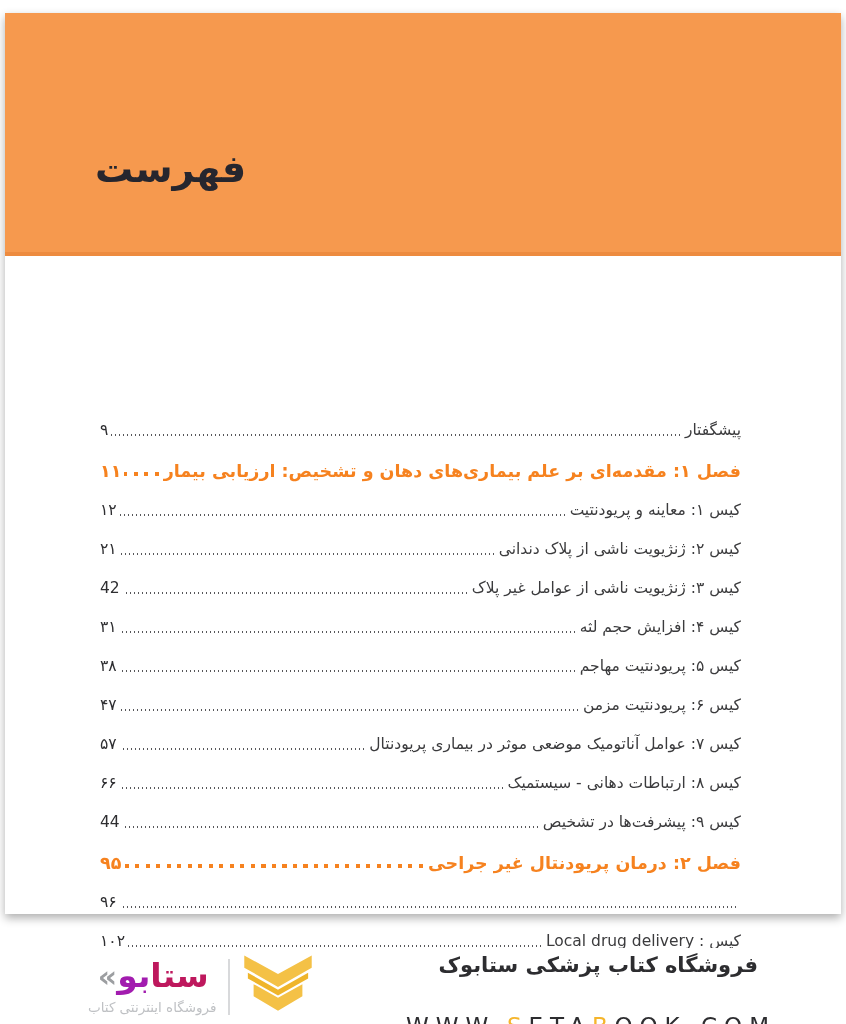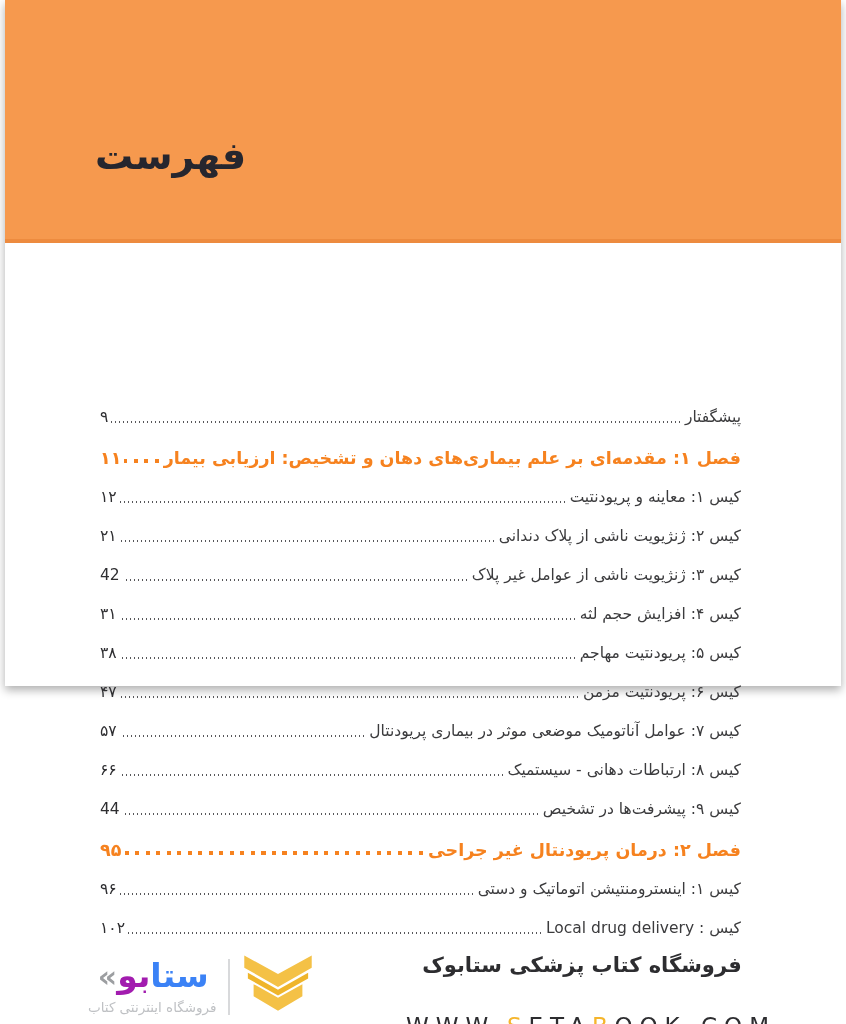--- a/index.html
+++ b/index.html
@@ -3,21 +3,21 @@
 <meta charset="utf-8">
 <style>
   html,body{margin:0;padding:0;}
   body{
     width:846px;height:1024px;position:relative;overflow:hidden;
     background:#ffffff;
     font-family:"DejaVu Sans", sans-serif;
   }
   
   .page-card{
-    position:absolute;top:0;left:5px;right:5px;height:686px;
+    position:absolute;top:13px;left:5px;right:5px;height:901px;
     background:#ffffff;
     box-shadow:0 4px 9px rgba(0,0,0,0.32);
   }
   
   .band{
     position:absolute;top:0;left:0;right:0;height:239px;
     background:#F6994E;
     border-bottom:4px solid #ED8B3F;
   }
   .band-title{
@@ -52,35 +52,35 @@
   .footer{position:absolute;left:0;right:0;top:948px;height:76px;background:#ffffff;}
   .brand{
     position:absolute;left:88px;top:6px;height:66px;
     display:flex;align-items:center;gap:12px;
   }
   .wordmark-block{display:flex;flex-direction:column;align-items:center;}
   .wordmark{
     display:flex;direction:rtl;align-items:flex-end;
     font-size:33px;font-weight:bold;line-height:34px;
   }
-  .wm-gold{color:#3b82f6;}
+  .wm-gold{color:#be185d;}
   .wm-gray{color:#a21caf;}
   .wm-guillemet{
     direction:ltr;unicode-bidi:bidi-override;
     color:#9C9EA1;font-size:30px;line-height:32px;margin-left:2px;
   }
   .tagline{font-size:13.5px;color:#BFC1C4;margin-top:6px;}
   .brand-divider{width:2px;height:56px;background:#D8D9DB;}
   .brand-mark{width:72px;height:66px;flex:0 0 auto;}
   .store-block{
     position:absolute;right:70px;top:4px;text-align:right;
   }
   .store-name{
     direction:rtl;font-size:21px;font-weight:bold;color:#2D2D30;
-    margin:0 18px 6px 0;line-height:26px;text-align:center;
+    margin:0 18px 6px 0;line-height:26px;
   }
   .store-url{
     font-size:23px;font-weight:normal;letter-spacing:7px;
     color:#2D2D30;white-space:nowrap;line-height:28px;margin-top:34px;
   }
   .url-gold{color:#F5B52B;}
   .url-dark{color:#2D2D30;}
 </style>
 </head>
 <body>
@@ -146,21 +146,20 @@
         <span class="toc-label">کیس ۹: پیشرفت‌ها در تشخیص</span>
         <div class="toc-leader"></div>
         <span class="toc-page">44</span>
       </div>
       <div class="toc-row chapter">
         <span class="toc-label">فصل ۲: درمان پریودنتال غیر جراحی</span>
         <div class="toc-leader"></div>
         <span class="toc-page">۹۵</span>
       </div>
       <div class="toc-row">
-        <span class="toc-label">کیس ۱: اینسترومنتیشن اتوماتیک و دستی</span>
         <div class="toc-leader"></div>
         <span class="toc-page">۹۶</span>
       </div>
       <div class="toc-row">
         <span class="toc-label">کیس : Local drug delivery</span>
         <div class="toc-leader"></div>
         <span class="toc-page">۱۰۲</span>
       </div>
     </div>
 

